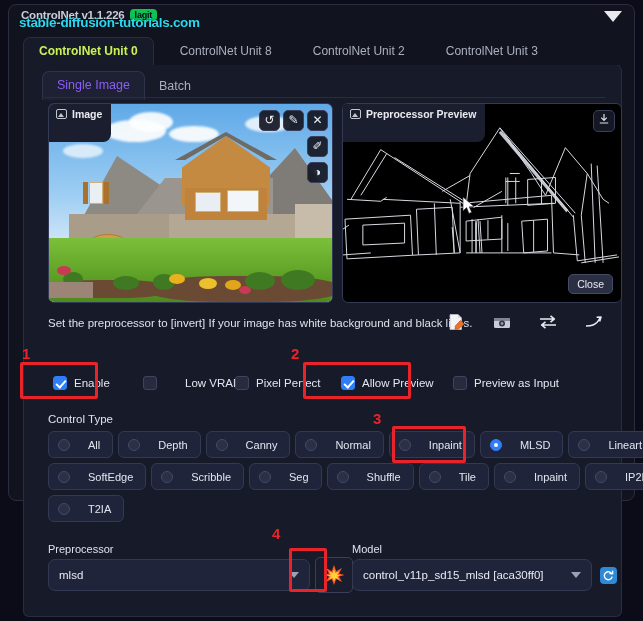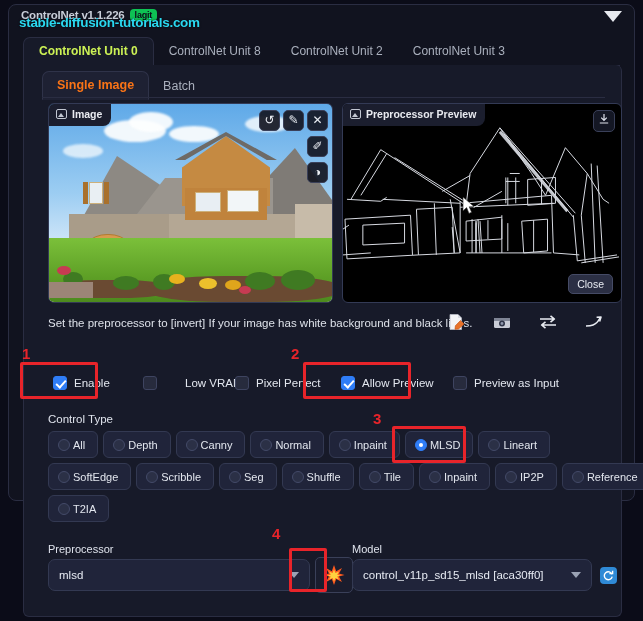--- a/index.html
+++ b/index.html
@@ -73,20 +73,21 @@
 
   
   .unit-tabs {
     position: absolute;
     left: 14px; top: 30px;
     right: 14px;
     height: 31px;
     border-bottom: 1px solid #2a2d42;
     display: flex;
     align-items: flex-end;
+    gap: 11px;
   }
   .unit-tab {
     font-size: 12px;
     color: #aab0bd;
     padding: 6px 15px 7px 15px;
     cursor: pointer;
     white-space: nowrap;
   }
   .unit-tab.active {
     color: #cdf255;
@@ -116,22 +117,22 @@
     display: flex;
     align-items: flex-end;
   }
   .mode-tab {
     font-size: 12.5px;
     color: #aab0bd;
     padding: 6px 14px 7px 14px;
     cursor: pointer;
   }
   .mode-tab.active {
-    color: #f97316;
-    font-weight: 700;
+    color: #8b5cf6;
+    font-weight: 400;
     background: #1e2133;
     border: 1px solid #2f3349;
     border-bottom-color: #1e2133;
     border-radius: 7px 7px 0 0;
   }
   .mode-underline {
     position: absolute;
     left: 18px; top: 32px;
     width: 563px;
     height: 1px;
@@ -148,21 +149,21 @@
     background: #05060c;
   }
   #left-img { left: 24px; width: 285px; height: 200px; }
   #right-img { left: 318px; width: 280px; height: 200px; background:#000; }
 
   .img-chip {
     position: absolute;
     left: 0; top: 0;
     background: #1b1e2e;
     border-radius: 0 0 8px 0;
-    padding: 4px 9px 6px 7px;
+    padding: 4px 9px 22px 7px;
     font-size: 10.5px;
     font-weight: 700;
     color: #e8eaf0;
     display: flex; align-items: center; gap: 5px;
     z-index: 6;
   }
   .chip-ico {
     width: 11px; height: 10px;
     border: 1px solid #c2c7d2;
     border-radius: 2px;
@@ -286,21 +287,21 @@
 
   
   .ct-label { position:absolute; left:24px; top:348px; font-size:11.5px; color:#dfe3ec; }
   .ct-rows { position:absolute; left:24px; top:366px; width:560px; }
   .ct-row { display:flex; gap:5px; margin-bottom:5px; }
   .pill {
     background:#20243a;
     border:1px solid #333952;
     border-radius:6px;
     height:27px;
-    display:flex; align-items:center; gap:3px;
+    display:flex; align-items:center; gap:18px;
     padding: 0 12px 0 9px;
     cursor:pointer;
     white-space:nowrap;
   }
   .radio {
     width:12px;height:12px;border-radius:50%;
     background:#2b3046; border:1px solid #434a68; flex:none; position:relative;
   }
   .radio.on { background:#2f7df7; border-color:#2f7df7; }
   .radio.on::after {

